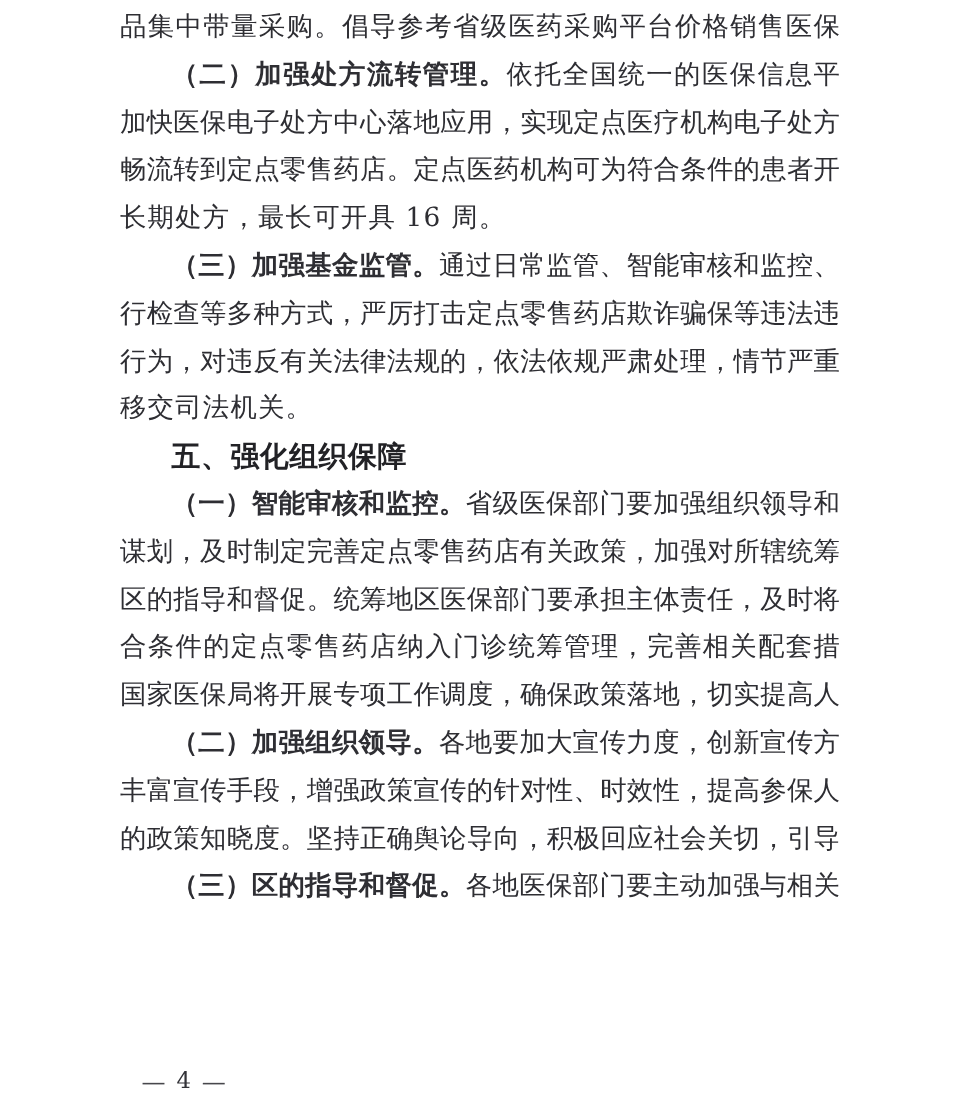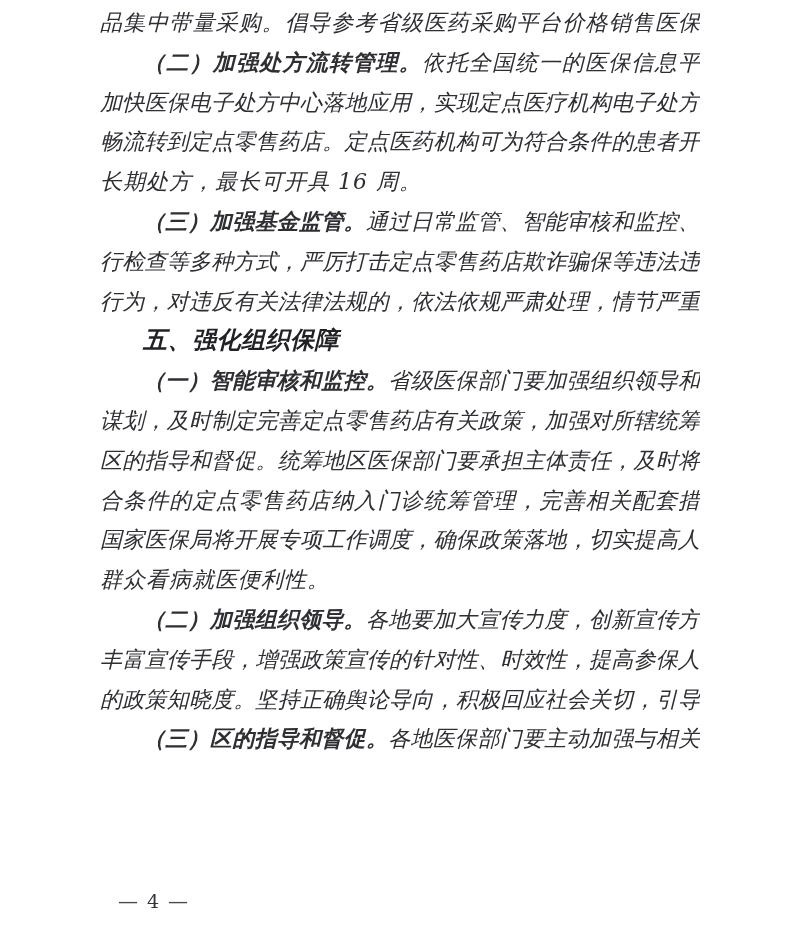--- a/index.html
+++ b/index.html
@@ -23,21 +23,20 @@
     width: 600px;
   }
   .line {
     height: 39.8px;
     line-height: 39.8px;
     font-size: 22px;
     letter-spacing: 1px;
     text-align: left;
     word-break: break-all;
     overflow: hidden;
-    font-style: italic;
   }
   .line.justify {
     letter-spacing: 0;
     text-align: justify;
     text-align-last: justify;
     text-justify: inter-character;
   }
   .line.indent {
     text-indent: 43px;
   }
@@ -78,29 +77,29 @@
     <div class="line justify">品集中带量采购。倡导参考省级医药采购平台价格销售医保</div>
 
     <div class="line justify indent"><span class="lead">（二）加强处方流转管理。</span><span>依托全国统一的医保信息平台，</span></div>
     <div class="line justify">加快医保电子处方中心落地应用，实现定点医疗机构电子处方顺</div>
     <div class="line justify">畅流转到定点零售药店。定点医药机构可为符合条件的患者开具</div>
     <div class="line">长期处方，最长可开具 16 周。</div>
 
     <div class="line justify indent"><span class="lead">（三）加强基金监管。</span><span>通过日常监管、智能审核和监控、飞</span></div>
     <div class="line justify">行检查等多种方式，严厉打击定点零售药店欺诈骗保等违法违规</div>
     <div class="line justify">行为，对违反有关法律法规的，依法依规严肃处理，情节严重的</div>
+    <div class="line">移交司法机关。</div>
 
     <div class="line heading">五、强化组织保障</div>
 
     <div class="line justify indent"><span class="lead">（一）智能审核和监控。</span><span>省级医保部门要加强组织领导和统筹</span></div>
     <div class="line justify">谋划，及时制定完善定点零售药店有关政策，加强对所辖统筹地</div>
     <div class="line justify">区的指导和督促。统筹地区医保部门要承担主体责任，及时将符</div>
     <div class="line justify">合条件的定点零售药店纳入门诊统筹管理，完善相关配套措施。</div>
     <div class="line justify">国家医保局将开展专项工作调度，确保政策落地，切实提高人民</div>
-    <div class="line">群众看病就医便利性。</div>
 
     <div class="line justify indent"><span class="lead">（二）加强组织领导。</span><span>各地要加大宣传力度，创新宣传方式，</span></div>
     <div class="line justify">丰富宣传手段，增强政策宣传的针对性、时效性，提高参保人员</div>
     <div class="line justify">的政策知晓度。坚持正确舆论导向，积极回应社会关切，引导参</div>
 
     <div class="line justify indent"><span class="lead">（三）区的指导和督促。</span><span>各地医保部门要主动加强与相关部门</span></div>
 
   </div>
 
   <div class="footer">

